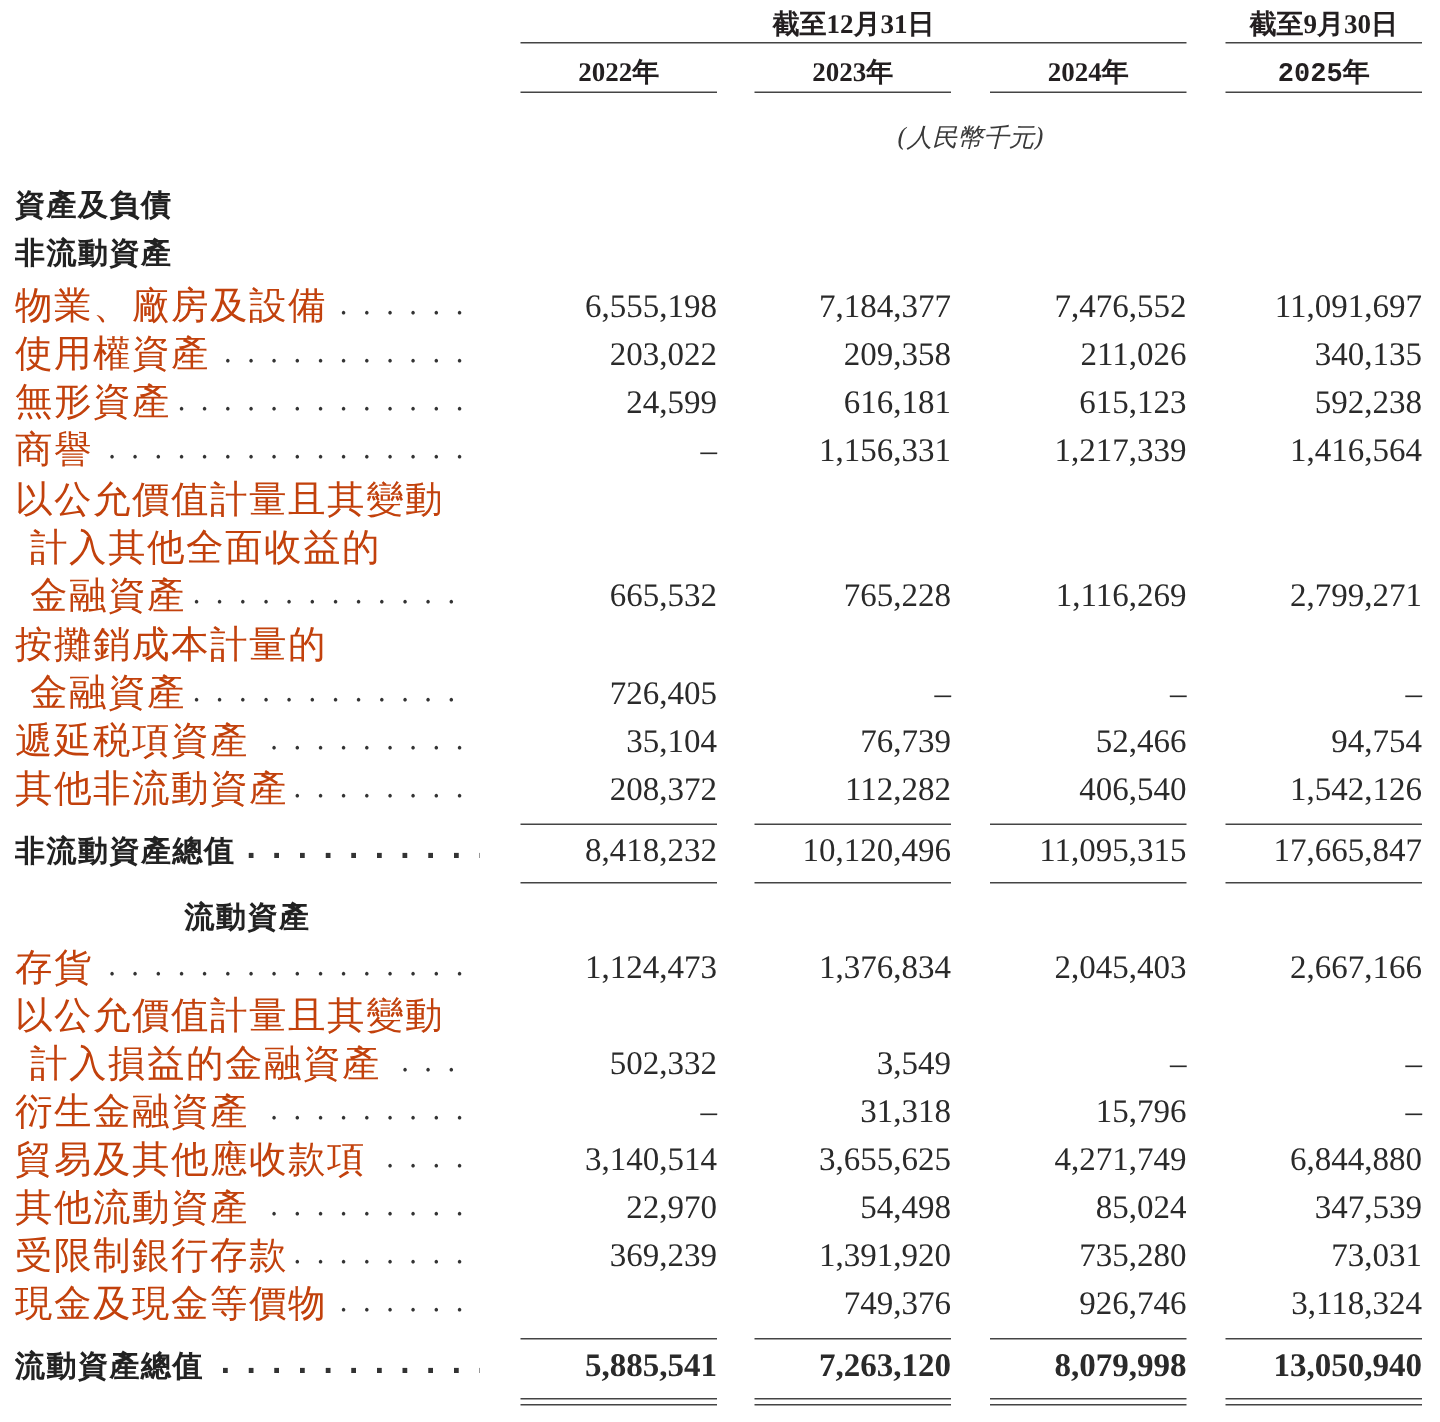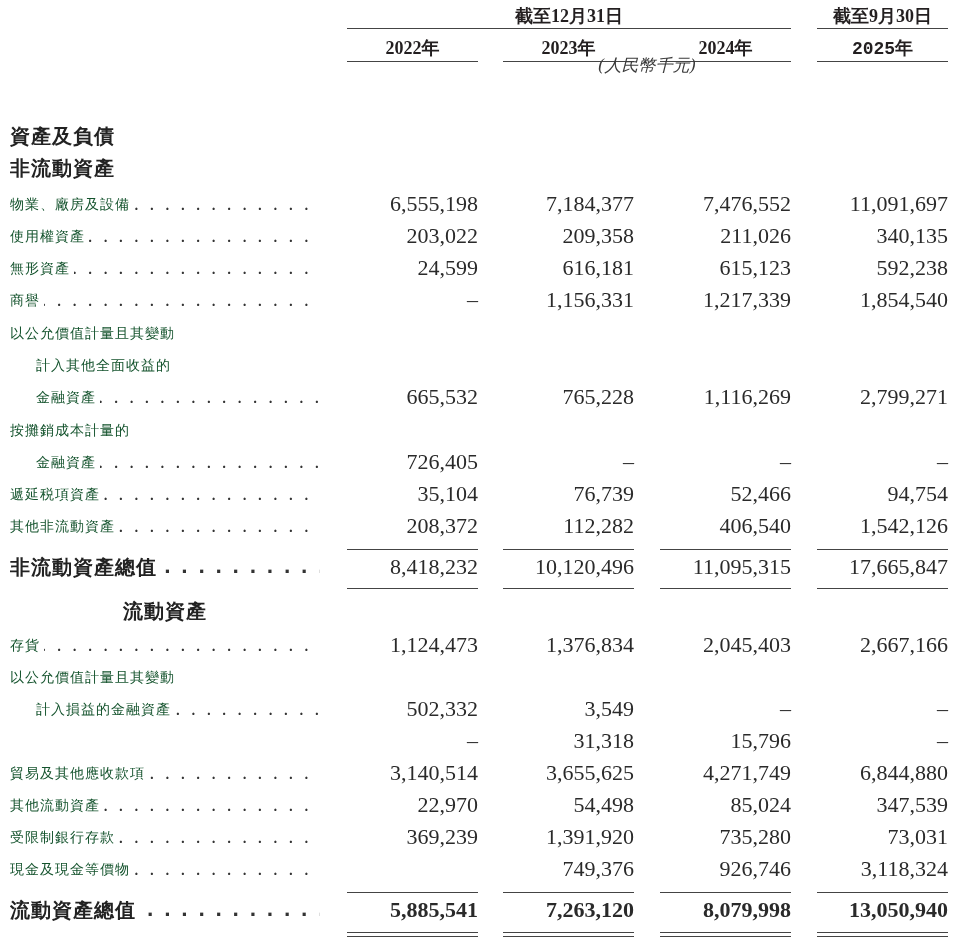--- a/index.html
+++ b/index.html
@@ -6,22 +6,22 @@
   body { width:960px; height:948px; position:relative; overflow:hidden;
          font-family:"DejaVu Serif","Liberation Serif",serif; color:#231f20; }
   .abs { position:absolute; }
   .hdr-span { font-family:"Liberation Serif","DejaVu Serif",serif; font-weight:bold; font-size:18px; text-align:center; }
   .year { font-family:"Liberation Serif","DejaVu Serif",serif; font-weight:bold; font-size:18px; text-align:center; }
   .unit { font-family:"DejaVu Serif",serif; font-style:italic; font-size:17px; text-align:center; color:#3a3a3a; }
   .rule { position:absolute; height:0; border-top:1.3px solid #444; }
   .rule.dbl { border-top:1.3px solid #444; height:3px; border-bottom:1.3px solid #444; }
   .row { position:absolute; left:0; width:828px; height:30px; }
   .lbl { position:absolute; left:10px; width:310px; height:30px; line-height:30px;
-         font-size:14px; white-space:nowrap; overflow:hidden; letter-spacing:1px; color:#14532d; }
-  .lbl.indent { left:36px; width:284px; }
+         font-size:25px; white-space:nowrap; overflow:hidden; letter-spacing:1px; color:#c2410c; }
+  .lbl.indent { left:20px; width:284px; }
   .lbl .t { background:#fff; padding-right:4px; position:relative; z-index:1; }
   .lbl.dots::after { content:". . . . . . . . . . . . . . . . . . . . . . . . . . . . . . . . . . . . . . . . . ."; 
          position:absolute; left:0; top:0; letter-spacing:2px; font-size:18px; color:#333; white-space:nowrap; }
   .lbl.dots { text-align:left; }
   .lbl.dots .t { display:inline-block; }
   .lbl.head { font-family:"DejaVu Sans","Liberation Sans",sans-serif; font-weight:bold; font-size:20px; color:#222; }
   .num { position:absolute; height:30px; line-height:30px; text-align:right;
          font-family:"Liberation Serif","DejaVu Serif",serif; font-size:22px; color:#2a2a2a; }
   .num.bold { font-weight:bold; }
   .c1 { left:347px; width:131px; }
@@ -39,21 +39,21 @@
 
 <div class="abs year c1" style="top:36px;">2022年</div>
 <div class="abs year c2" style="top:36px;">2023年</div>
 <div class="abs year c3" style="top:36px;">2024年</div>
 <div class="abs year c4" style="top:36px;font-family:Liberation Mono, monospace;">2025年</div>
 <div class="rule c1" style="top:61px;"></div>
 <div class="rule c2" style="top:61px;"></div>
 <div class="rule c3" style="top:61px;"></div>
 <div class="rule c4" style="top:61px;"></div>
 
-<div class="abs unit" style="left:503px;width:288px;top:54px;">(人民幣千元)</div>
+<div class="abs unit" style="left:503px;width:288px;top:80px;">(人民幣千元)</div>
 
 <div class="row" style="top:121px;">
   <div class="lbl head">資產及負債</div>
 </div>
 <div class="row" style="top:153px;">
   <div class="lbl head">非流動資產</div>
 </div>
 
 <div class="row" style="top:189px;">
   <div class="lbl dots"><span class="t">物業、廠房及設備</span></div>
@@ -74,21 +74,21 @@
   <div class="num c1">24,599</div>
   <div class="num c2">616,181</div>
   <div class="num c3">615,123</div>
   <div class="num c4">592,238</div>
 </div>
 <div class="row" style="top:285px;">
   <div class="lbl dots"><span class="t">商譽</span></div>
   <div class="num c1">–</div>
   <div class="num c2">1,156,331</div>
   <div class="num c3">1,217,339</div>
-  <div class="num c4">1,854,540</div>
+  <div class="num c4">1,416,564</div>
 </div>
 
 <div class="row" style="top:318px;">
   <div class="lbl">以公允價值計量且其變動</div>
 </div>
 <div class="row" style="top:350px;">
   <div class="lbl indent">計入其他全面收益的</div>
 </div>
 <div class="row" style="top:382px;">
   <div class="lbl indent dots"><span class="t">金融資產</span></div>
@@ -154,20 +154,21 @@
   <div class="lbl">以公允價值計量且其變動</div>
 </div>
 <div class="row" style="top:694px;">
   <div class="lbl indent dots"><span class="t">計入損益的金融資產</span></div>
   <div class="num c1">502,332</div>
   <div class="num c2">3,549</div>
   <div class="num c3">–</div>
   <div class="num c4">–</div>
 </div>
 <div class="row" style="top:726px;">
+  <div class="lbl dots"><span class="t">衍生金融資產</span></div>
   <div class="num c1">–</div>
   <div class="num c2">31,318</div>
   <div class="num c3">15,796</div>
   <div class="num c4">–</div>
 </div>
 <div class="row" style="top:758px;padding-left:17px;">
   <div class="lbl dots"><span class="t">貿易及其他應收款項</span></div>
   <div class="num c1">3,140,514</div>
   <div class="num c2">3,655,625</div>
   <div class="num c3">4,271,749</div>

